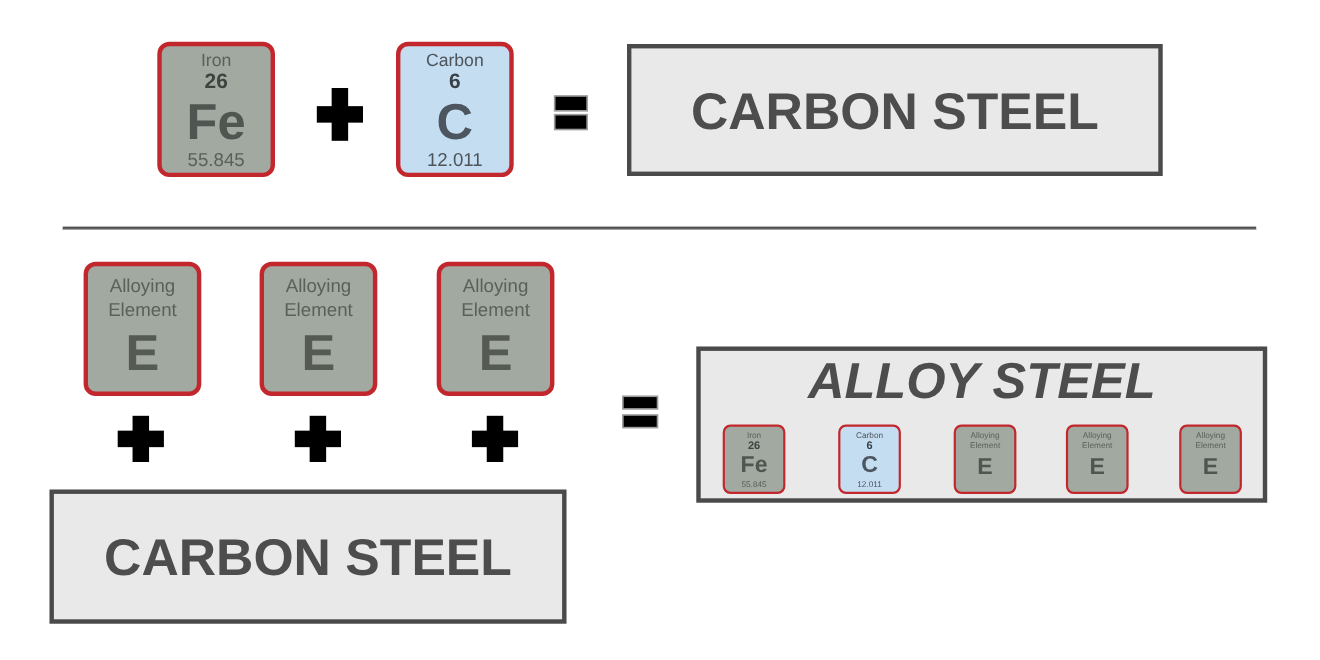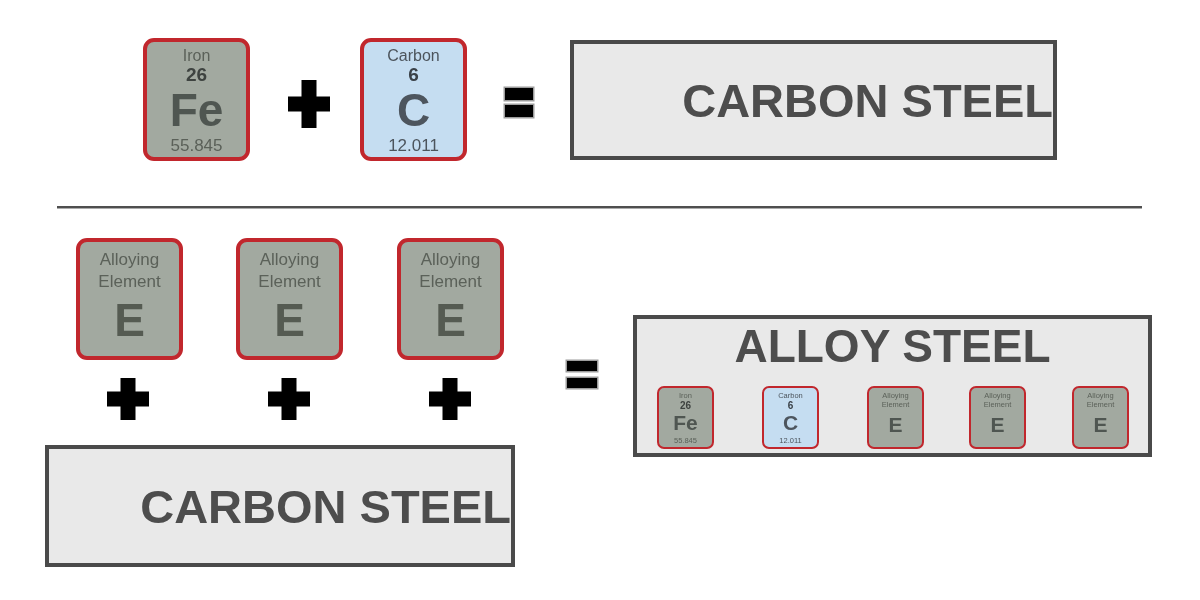--- a/index.html
+++ b/index.html
@@ -52,37 +52,37 @@
   .pos-eq1{left:505px;top:88px;}
   .pos-eq1 span{width:28px;height:12px;}
   .pos-eq1 span+span{margin-top:5px;}
   .pos-eq2{left:567px;top:361px;}
   .pos-eq2 span{width:30px;height:10px;}
   .pos-eq2 span+span{margin-top:7px;}
 
   
   .box{
     position:absolute;box-sizing:border-box;background:var(--box-bg);
-    border:4px solid var(--box-border);display:flex;align-items:center;justify-content:flex-end;
+    border:4px solid var(--box-border);display:flex;align-items:center;justify-content:center;
   }
   .box-label{font-size:47px;font-weight:bold;color:var(--heading-text);letter-spacing:0px;}
   .pos-box-top{left:570px;top:40px;width:487px;height:120px;}
   .pos-box-bottom{left:45px;top:445px;width:470px;height:122px;}
 
   
   .divider{position:absolute;left:57px;top:206px;width:1085px;height:2px;
     background:#4f4f4f;border-bottom:1px solid #ababab;}
 
   
   .alloy-box{
     position:absolute;left:633px;top:315px;width:519px;height:142px;box-sizing:border-box;
     background:var(--box-bg);border:4px solid var(--box-border);
   }
   .alloy-title{position:absolute;left:0;right:0;top:1px;text-align:center;
-    font-size:46px;font-weight:bold;color:var(--heading-text);line-height:1.15;}
+    font-size:46px;font-weight:bold;color:var(--heading-text);line-height:1.15;font-style:italic;}
 
   
   .stile{
     position:absolute;top:67px;box-sizing:border-box;width:57px;height:63px;
     border:2.5px solid var(--tile-border-red);border-radius:7px;
     display:flex;flex-direction:column;align-items:center;text-align:center;
   }
   .stile-green{background:var(--tile-green-bg);}
   .stile-blue{background:var(--tile-blue-bg);}
   .s1{left:20px;} .s2{left:125px;} .s3{left:230px;} .s4{left:332px;} .s5{left:435px;}

